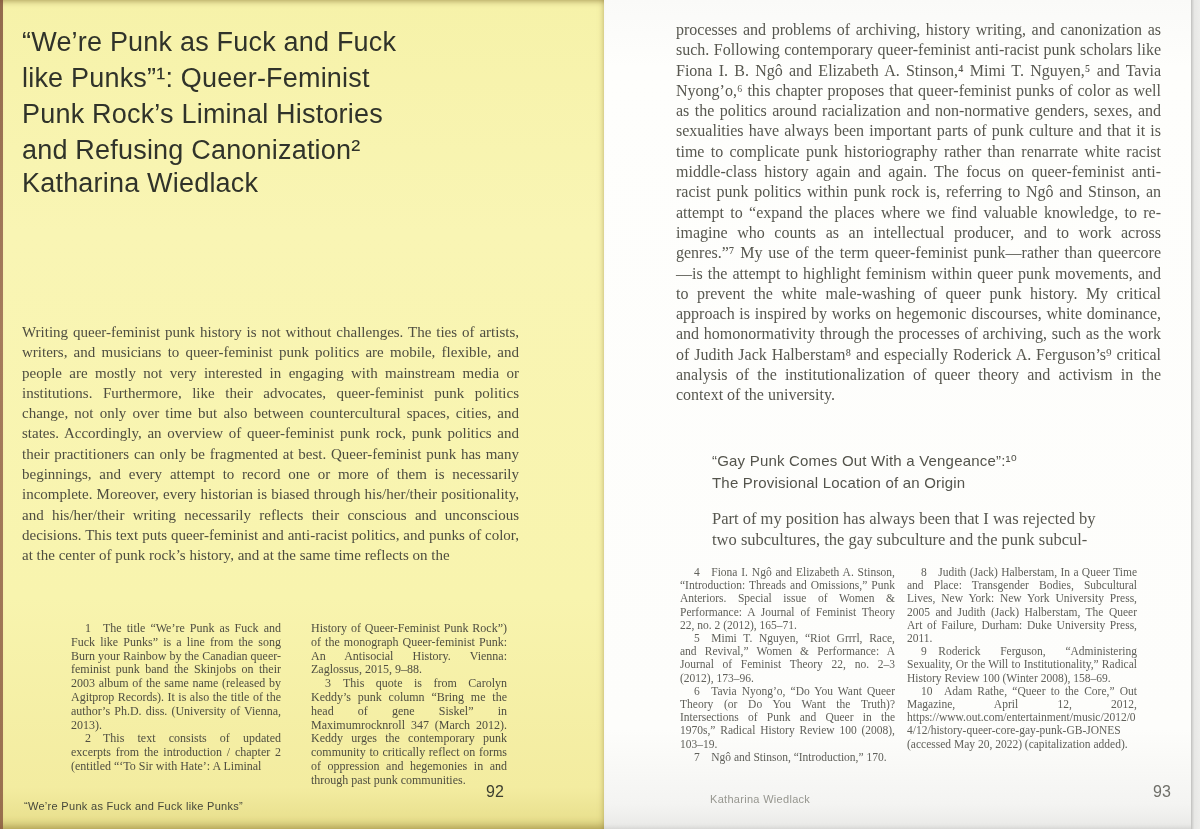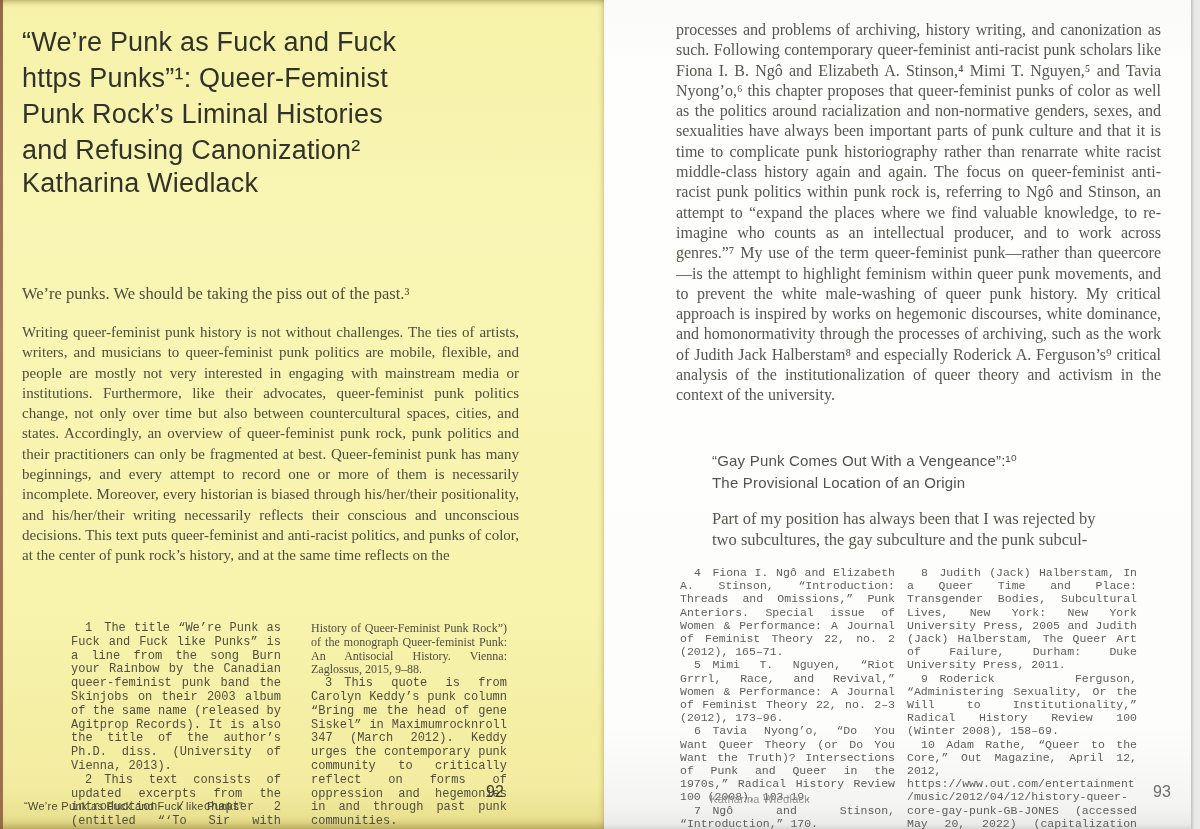--- a/index.html
+++ b/index.html
@@ -44,21 +44,21 @@
     font-size:15px;line-height:20.3px;color:#4e4d40;
     text-align:justify;
   }
   .lp-footnotes{
     position:absolute;left:24px;top:622px;display:flex;gap:30px;
     font-size:12px;line-height:13.8px;color:#4f4e41;
   }
   .lp-footnotes .fn-col1{width:210px;margin-left:47px;}
   .lp-footnotes .fn-col2{width:196px;}
   .fn{margin:0;text-align:justify;}
-  .fn.indent{text-indent:14px;font-family:Liberation Mono, monospace;}
+  .fn.indent{text-indent:14px;}
   .lp-footer-title{
     position:absolute;left:24px;top:792px;
     font-family:"Liberation Sans","DejaVu Sans",sans-serif;
     font-size:11px;letter-spacing:.3px;color:#45473a;margin-top:8px;
   }
   .lp-footer-page{
     position:absolute;left:486px;top:783px;
     font-family:"Liberation Sans","DejaVu Sans",sans-serif;
     font-size:16px;color:#3c3e30;
   }
@@ -110,27 +110,26 @@
 </style>
 </head>
 <body>
 
 <div class="spread">
 
   <div class="page-left">
     <div class="spine-edge"></div>
 
     <h1 class="lp-title" style="margin:0;font-weight:400;">“We’re Punk as Fuck and Fuck
-https Punks”¹: Queer-Feminist
+like Punks”¹: Queer-Feminist
 Punk Rock’s Liminal Histories
 and Refusing Canonization²</h1>
 
     <div class="lp-author">Katharina Wiedlack</div>
 
-    <div class="lp-epigraph">We’re punks. We should be taking the piss out of the past.³</div>
 
     <div class="lp-body">Writing queer-feminist punk history is not without challenges. The ties of artists, writers, and musicians to queer-feminist punk politics are mobile, flexible, and people are mostly not very interested in engaging with mainstream media or institutions. Furthermore, like their advocates, queer-feminist punk politics change, not only over time but also between countercultural spaces, cities, and states. Accordingly, an overview of queer-feminist punk rock, punk politics and their practitioners can only be fragmented at best. Queer-feminist punk has many beginnings, and every attempt to record one or more of them is necessarily incomplete. Moreover, every historian is biased through his/her/their positionality, and his/her/their writing necessarily reflects their conscious and unconscious decisions. This text puts queer-feminist and anti-racist politics, and punks of color, at the center of punk rock’s history, and at the same time reflects on the</div>
 
     <div class="lp-footnotes">
       <div class="fn-col1">
         <p class="fn indent">1 The title “We’re Punk as Fuck and Fuck like Punks” is a line from the song Burn your Rainbow by the Canadian queer-feminist punk band the Skinjobs on their 2003 album of the same name (released by Agitprop Records). It is also the title of the author’s Ph.D. diss. (University of Vienna, 2013).</p>
         <p class="fn indent">2 This text consists of updated excerpts from the introduction / chapter 2 (entitled “‘To Sir with Hate’: A Liminal</p>
       </div>
       <div class="fn-col2">
         <p class="fn">History of Queer-Feminist Punk Rock”) of the monograph Queer-feminist Punk: An Antisocial History. Vienna: Zaglossus, 2015, 9–88.</p>

